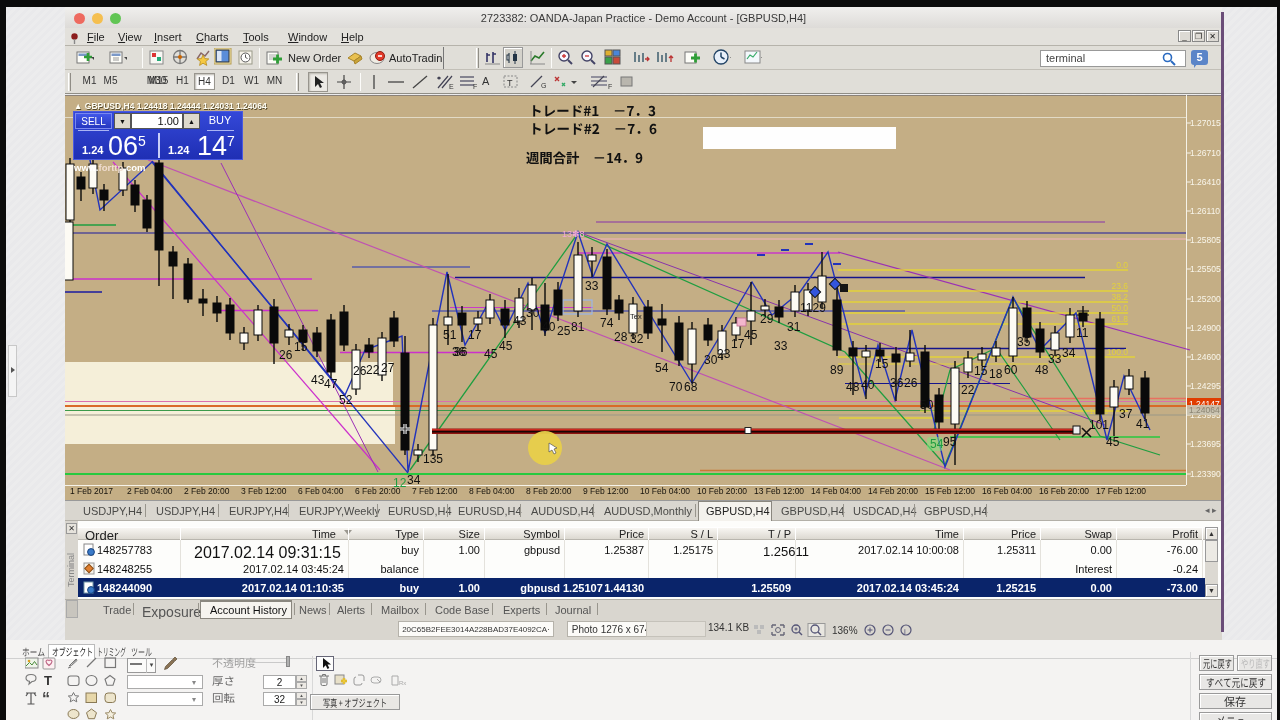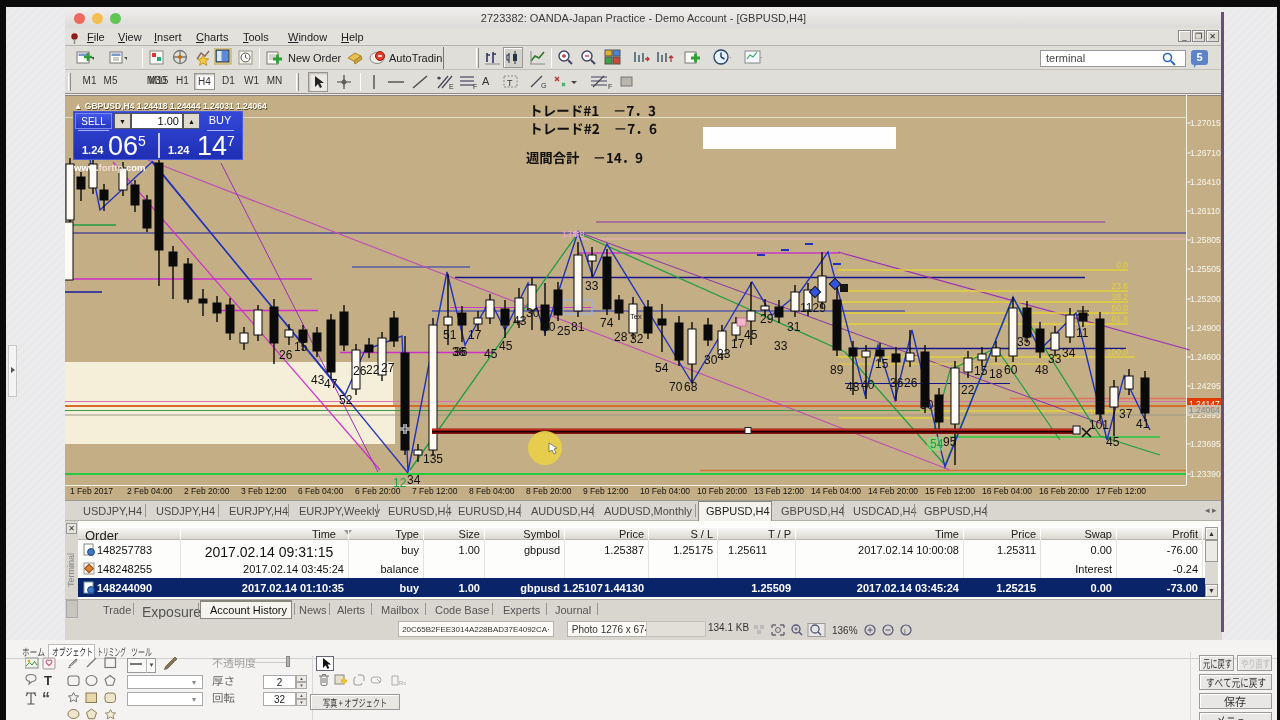--- a/index.html
+++ b/index.html
@@ -643,27 +643,27 @@
 <div class="abs" style="left:795px;top:540px;width:1px;height:57px;background:#e4e2dc"></div>
 <div class="abs" style="left:963px;top:527px;width:1px;height:13px;background:#b5b2aa;border-right:1px solid #fff"></div>
 <div class="abs" style="left:963px;top:540px;width:1px;height:57px;background:#e4e2dc"></div>
 <div class="abs" style="left:1040px;top:527px;width:1px;height:13px;background:#b5b2aa;border-right:1px solid #fff"></div>
 <div class="abs" style="left:1040px;top:540px;width:1px;height:57px;background:#e4e2dc"></div>
 <div class="abs" style="left:1116px;top:527px;width:1px;height:13px;background:#b5b2aa;border-right:1px solid #fff"></div>
 <div class="abs" style="left:1116px;top:540px;width:1px;height:57px;background:#e4e2dc"></div>
 <div class="abs" style="left:1202px;top:527px;width:1px;height:13px;background:#b5b2aa;border-right:1px solid #fff"></div>
 <div class="abs" style="left:1202px;top:540px;width:1px;height:57px;background:#e4e2dc"></div>
 <div class="abs" style="left:97px;top:544px;font-size:11px;color:#111;font-weight:normal">148257783</div>
-<div class="abs" style="left:194px;top:544px;width:150px;text-align:center;font-size:14px;color:#111;font-weight:normal">2017.02.14 09:31:15</div>
+<div class="abs" style="left:194px;top:544px;width:150px;text-align:left;font-size:16px;color:#111;font-weight:normal">2017.02.14 09:31:15</div>
 <div class="abs" style="left:269px;top:544px;width:150px;text-align:right;font-size:11px;color:#111;font-weight:normal">buy</div>
 <div class="abs" style="left:330px;top:544px;width:150px;text-align:right;font-size:11px;color:#111;font-weight:normal">1.00</div>
 <div class="abs" style="left:410px;top:544px;width:150px;text-align:right;font-size:11px;color:#111;font-weight:normal">gbpusd</div>
 <div class="abs" style="left:494px;top:544px;width:150px;text-align:right;font-size:11px;color:#111;font-weight:normal">1.25387</div>
 <div class="abs" style="left:563px;top:544px;width:150px;text-align:right;font-size:11px;color:#111;font-weight:normal">1.25175</div>
-<div class="abs" style="left:617px;top:544px;width:150px;text-align:right;font-size:11px;color:#111;font-weight:normal">1.25611</div>
+<div class="abs" style="left:659px;top:544px;width:150px;text-align:right;font-size:13px;color:#111;font-weight:normal">1.25611</div>
 <div class="abs" style="left:809px;top:544px;width:150px;text-align:right;font-size:11px;color:#111;font-weight:normal">2017.02.14 10:00:08</div>
 <div class="abs" style="left:886px;top:544px;width:150px;text-align:right;font-size:11px;color:#111;font-weight:normal">1.25311</div>
 <div class="abs" style="left:962px;top:544px;width:150px;text-align:right;font-size:11px;color:#111;font-weight:normal">0.00</div>
 <div class="abs" style="left:1048px;top:544px;width:150px;text-align:right;font-size:11px;color:#111;font-weight:normal">-76.00</div>
 <div class="abs" style="left:97px;top:563px;font-size:11px;color:#111;font-weight:normal">148248255</div>
 <div class="abs" style="left:194px;top:563px;width:150px;text-align:right;font-size:11px;color:#111;font-weight:normal">2017.02.14 03:45:24</div>
 <div class="abs" style="left:269px;top:563px;width:150px;text-align:right;font-size:11px;color:#111;font-weight:normal">balance</div>
 <div class="abs" style="left:962px;top:563px;width:150px;text-align:right;font-size:11px;color:#111;font-weight:normal">Interest</div>
 <div class="abs" style="left:1048px;top:563px;width:150px;text-align:right;font-size:11px;color:#111;font-weight:normal">-0.24</div>
 <div class="abs" style="left:78px;top:578px;width:1127px;height:19px;background:#0a246a"></div>

